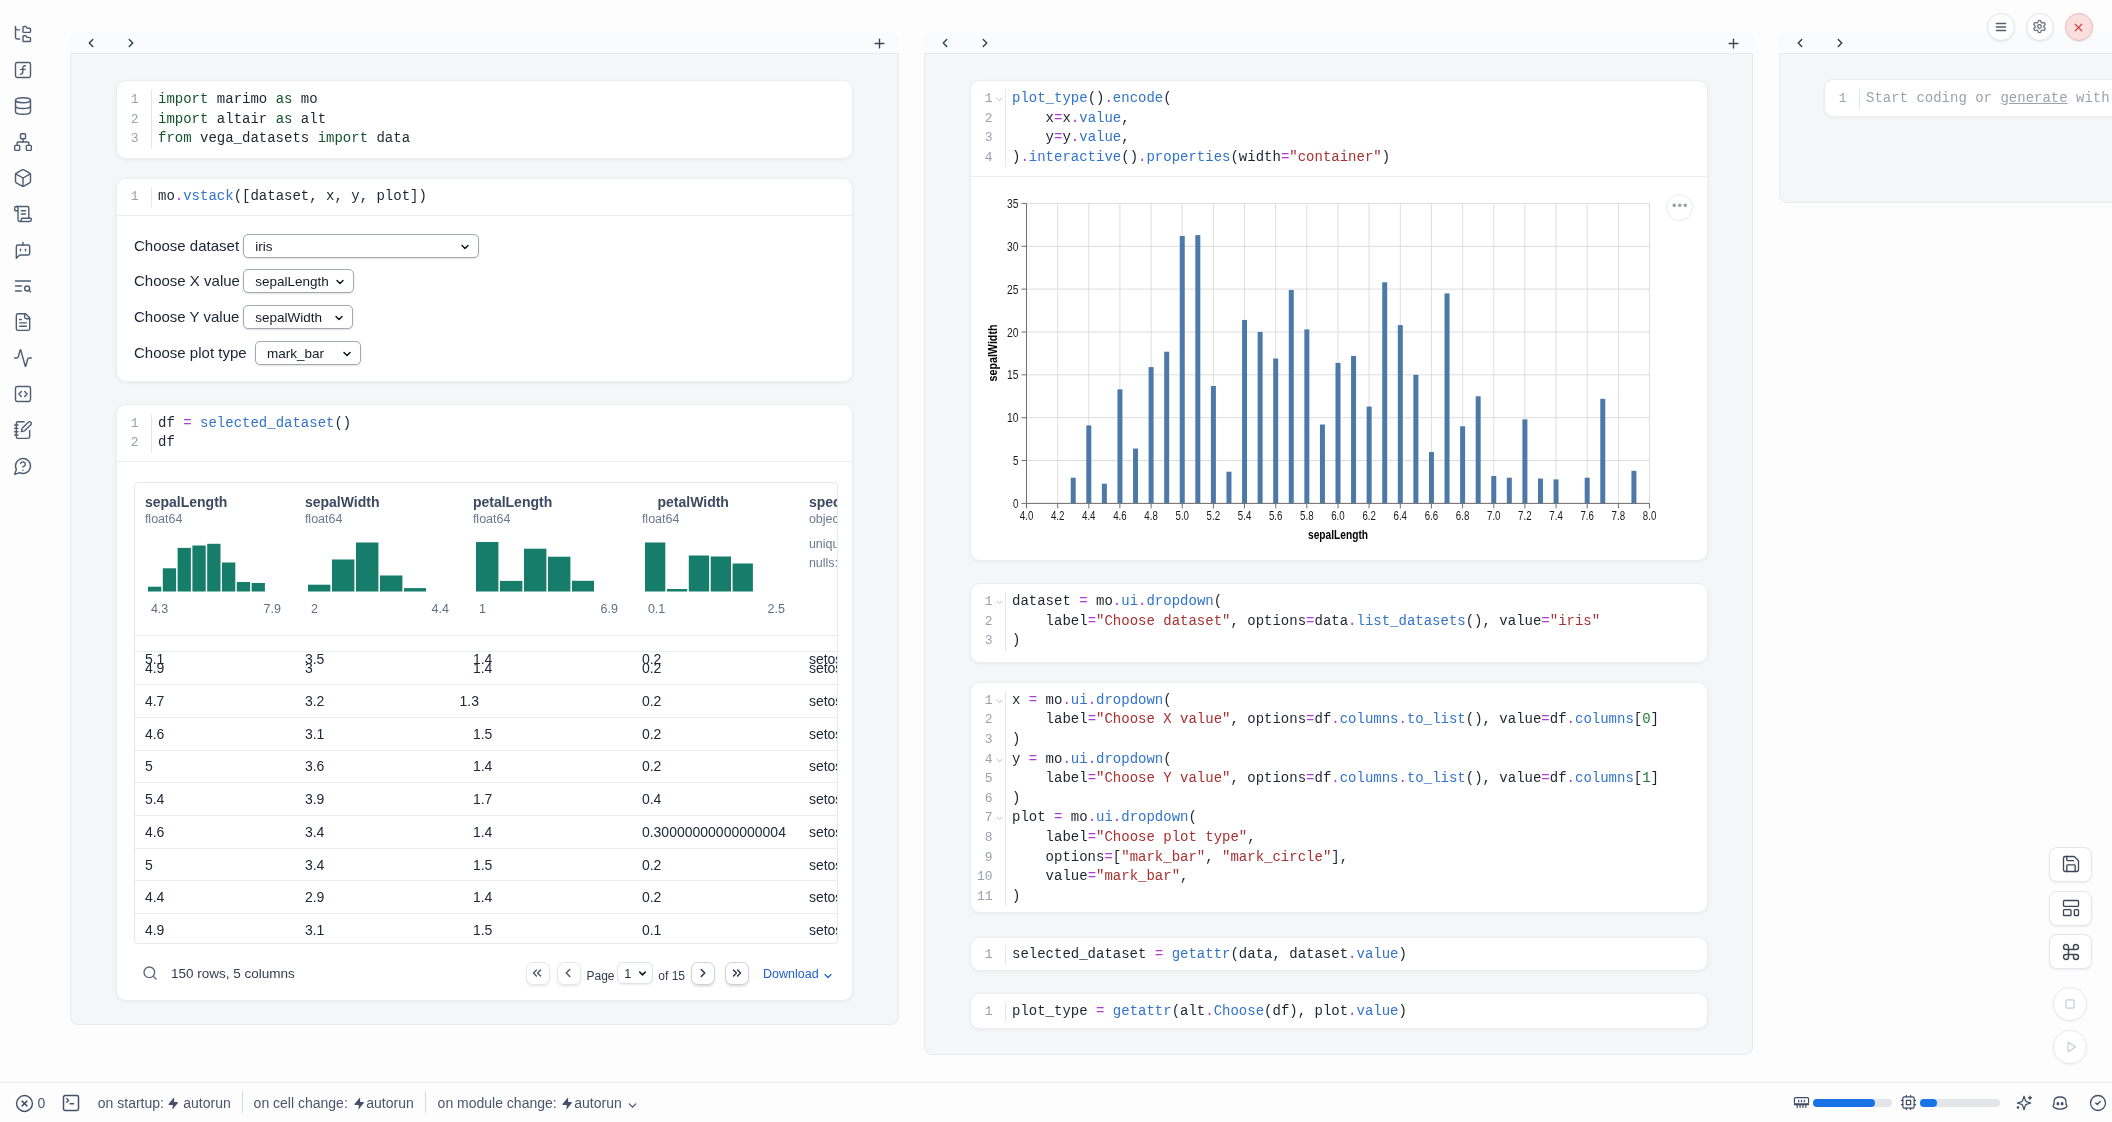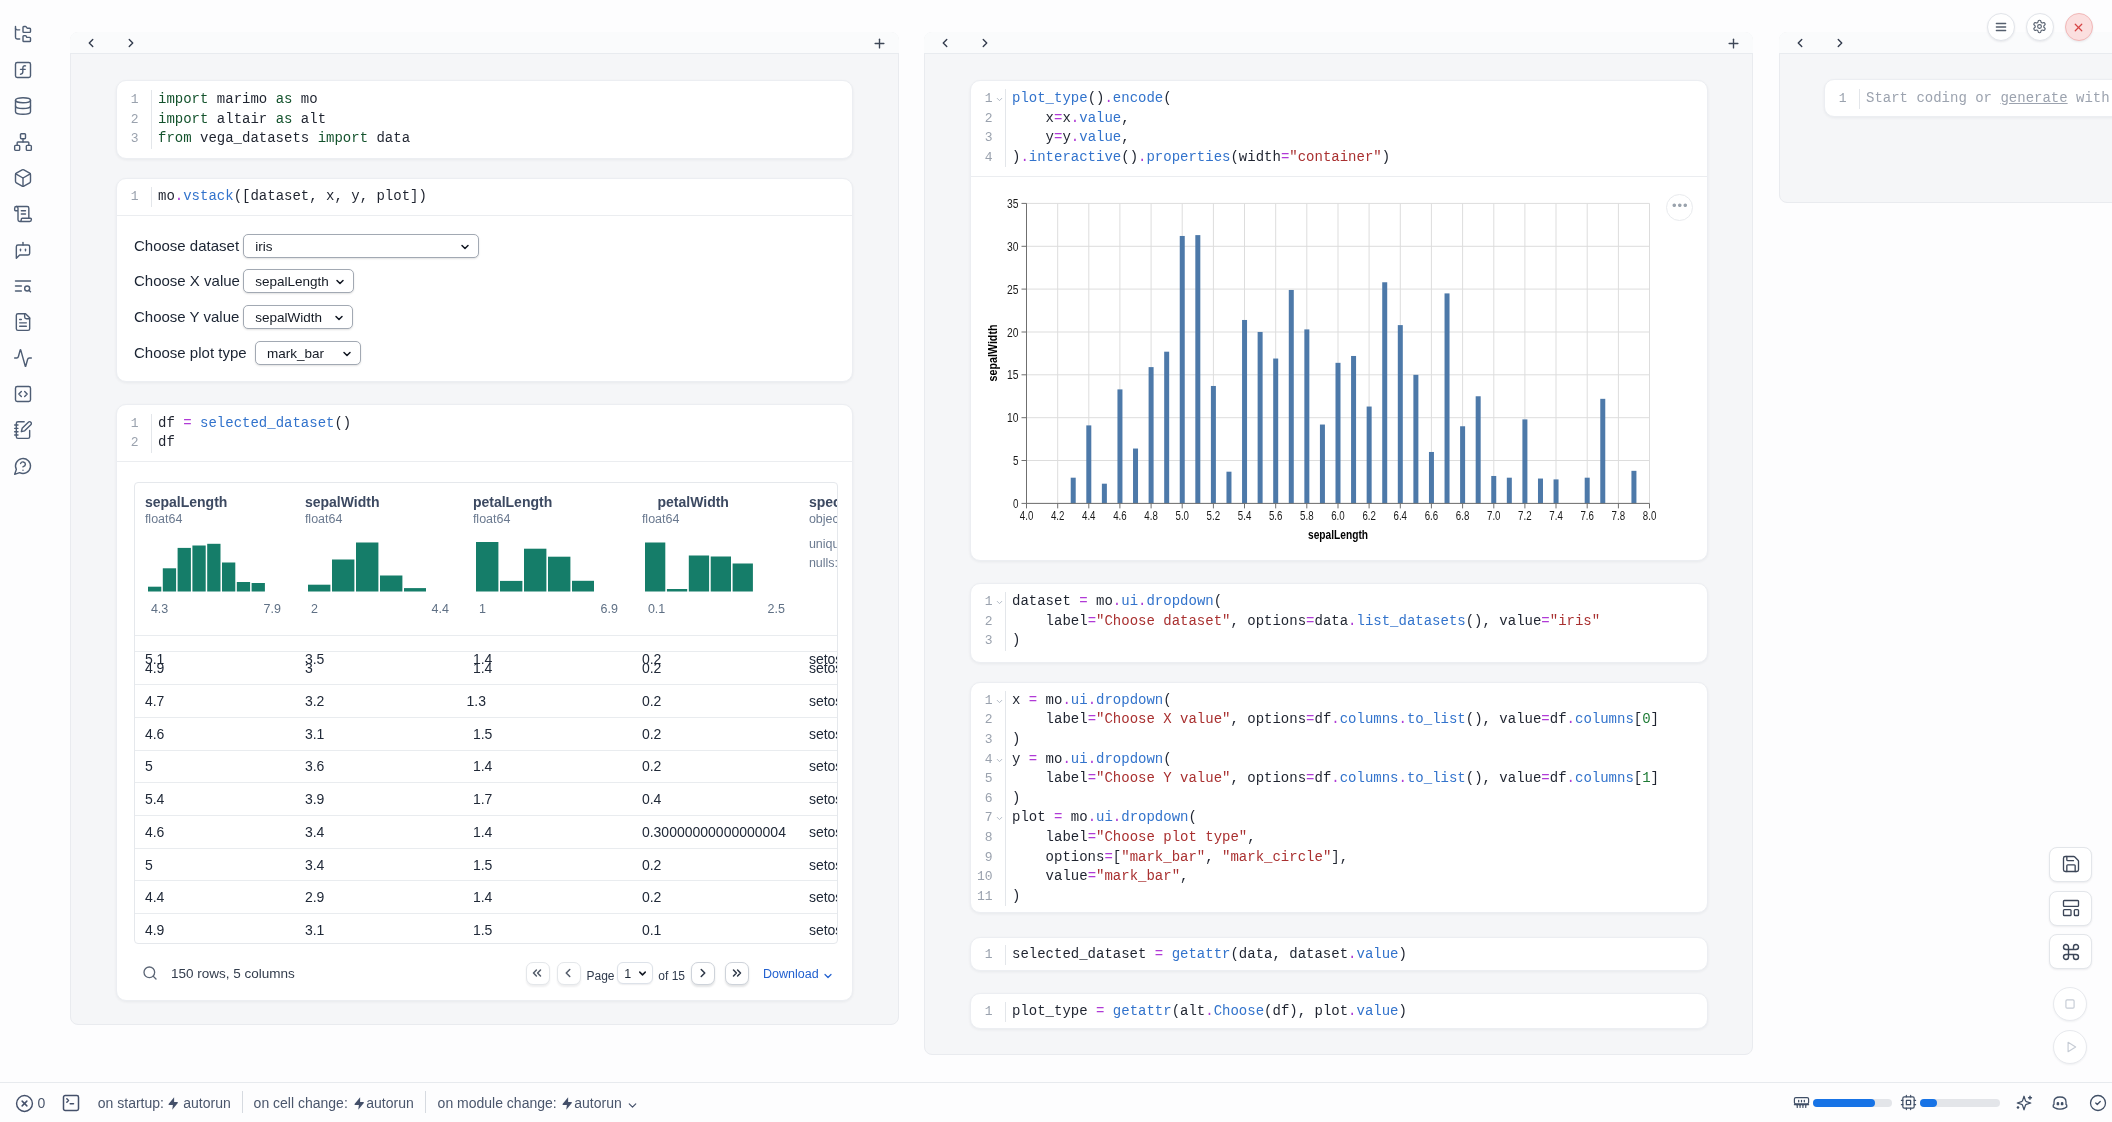--- a/index.html
+++ b/index.html
@@ -258,21 +258,21 @@
       <div class="trow" style="top:168.2px;height:32.7px;">
         <span class="tv" style="left:10.4px;">4.9</span>
         <span class="tv" style="left:170.4px;">3</span>
         <span class="tv" style="left:338.4px;">1.4</span>
         <span class="tv" style="left:507.4px;">0.2</span>
         <span class="tv" style="left:674.4px;">setosa</span>
       </div>
       <div class="trow" style="top:200.9px;height:32.7px;">
         <span class="tv" style="left:10.4px;">4.7</span>
         <span class="tv" style="left:170.4px;">3.2</span>
-        <span class="tv" style="left:332px;text-align:center;">1.3</span>
+        <span class="tv" style="left:325px;text-align:center;">1.3</span>
         <span class="tv" style="left:507.4px;">0.2</span>
         <span class="tv" style="left:674.4px;">setosa</span>
       </div>
       <div class="trow" style="top:233.6px;height:32.7px;">
         <span class="tv" style="left:10.4px;">4.6</span>
         <span class="tv" style="left:170.4px;">3.1</span>
         <span class="tv" style="left:338.4px;">1.5</span>
         <span class="tv" style="left:507.4px;">0.2</span>
         <span class="tv" style="left:674.4px;">setosa</span>
       </div>

